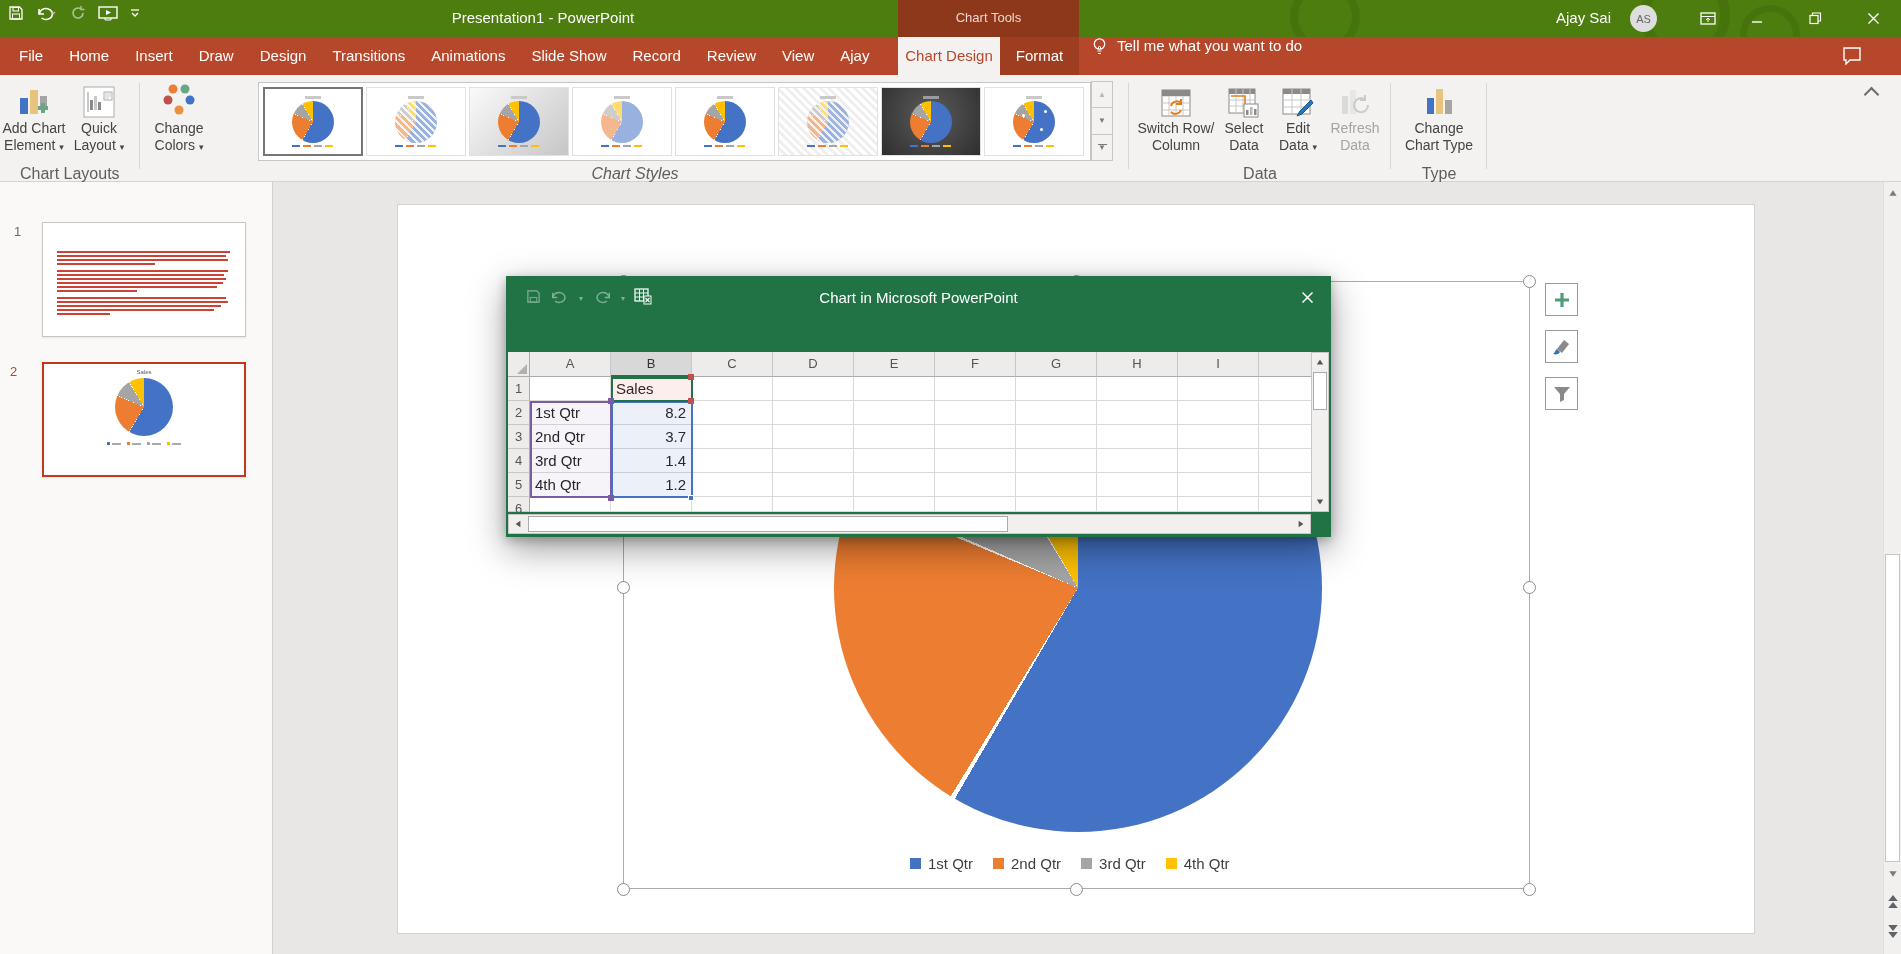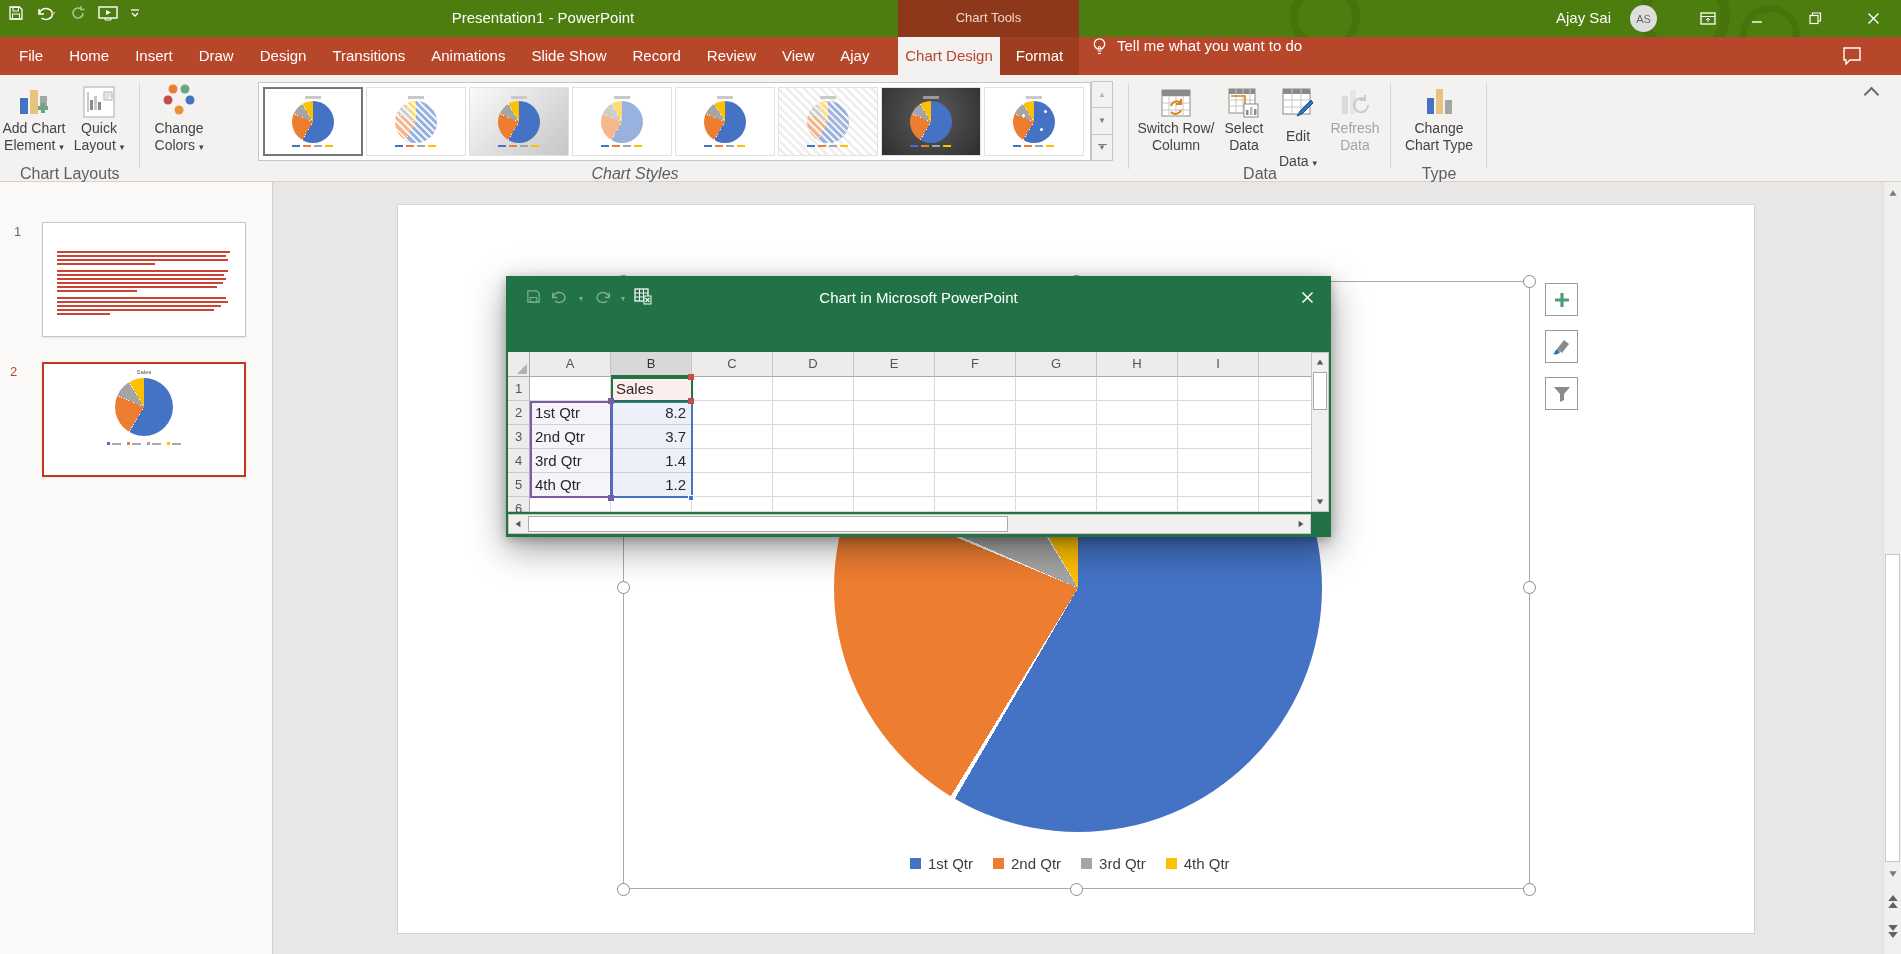--- a/index.html
+++ b/index.html
@@ -403,21 +403,21 @@
             <path d="M4 10h14v8" fill="none" stroke="#E0801F" stroke-width="1.6"></path>
             <rect x="17" y="18" width="14" height="13" fill="#fff" stroke="#8a8a8a"></rect>
             <rect x="19" y="24" width="2.5" height="5" fill="#8a8a8a"></rect>
             <rect x="23" y="21" width="2.5" height="8" fill="#B9B9B9"></rect>
             <rect x="27" y="23" width="2.5" height="6" fill="#8a8a8a"></rect>
           </svg>
       </div>
       <div class="rlab">Select</div>
       <div class="rlab">Data</div>
     </div>
-    <div class="rbtn" style="left:1272px;width:52px;gap:8px;">
+    <div class="rbtn" style="left:1272px;width:52px;">
       <div class="ric">
         <svg width="34" height="34" viewBox="0 0 34 34">
             <rect x="2" y="3" width="27" height="25" class="icon-table"></rect>
             <rect x="2" y="3" width="27" height="5" fill="#8a8a8a"></rect>
             <path d="M2 14h27M2 21h27M11 3v25M20 3v25" stroke="#C9C7C5"></path>
             <path d="M30 14L19 25l-3 5 5-2L32 17z" fill="#2E75B6" stroke="#1F5591"></path>
           </svg>
       </div>
       <div class="rlab">Edit</div>
       <div class="rlab"><span>Data</span> <span class="arrow">▾</span></div>

